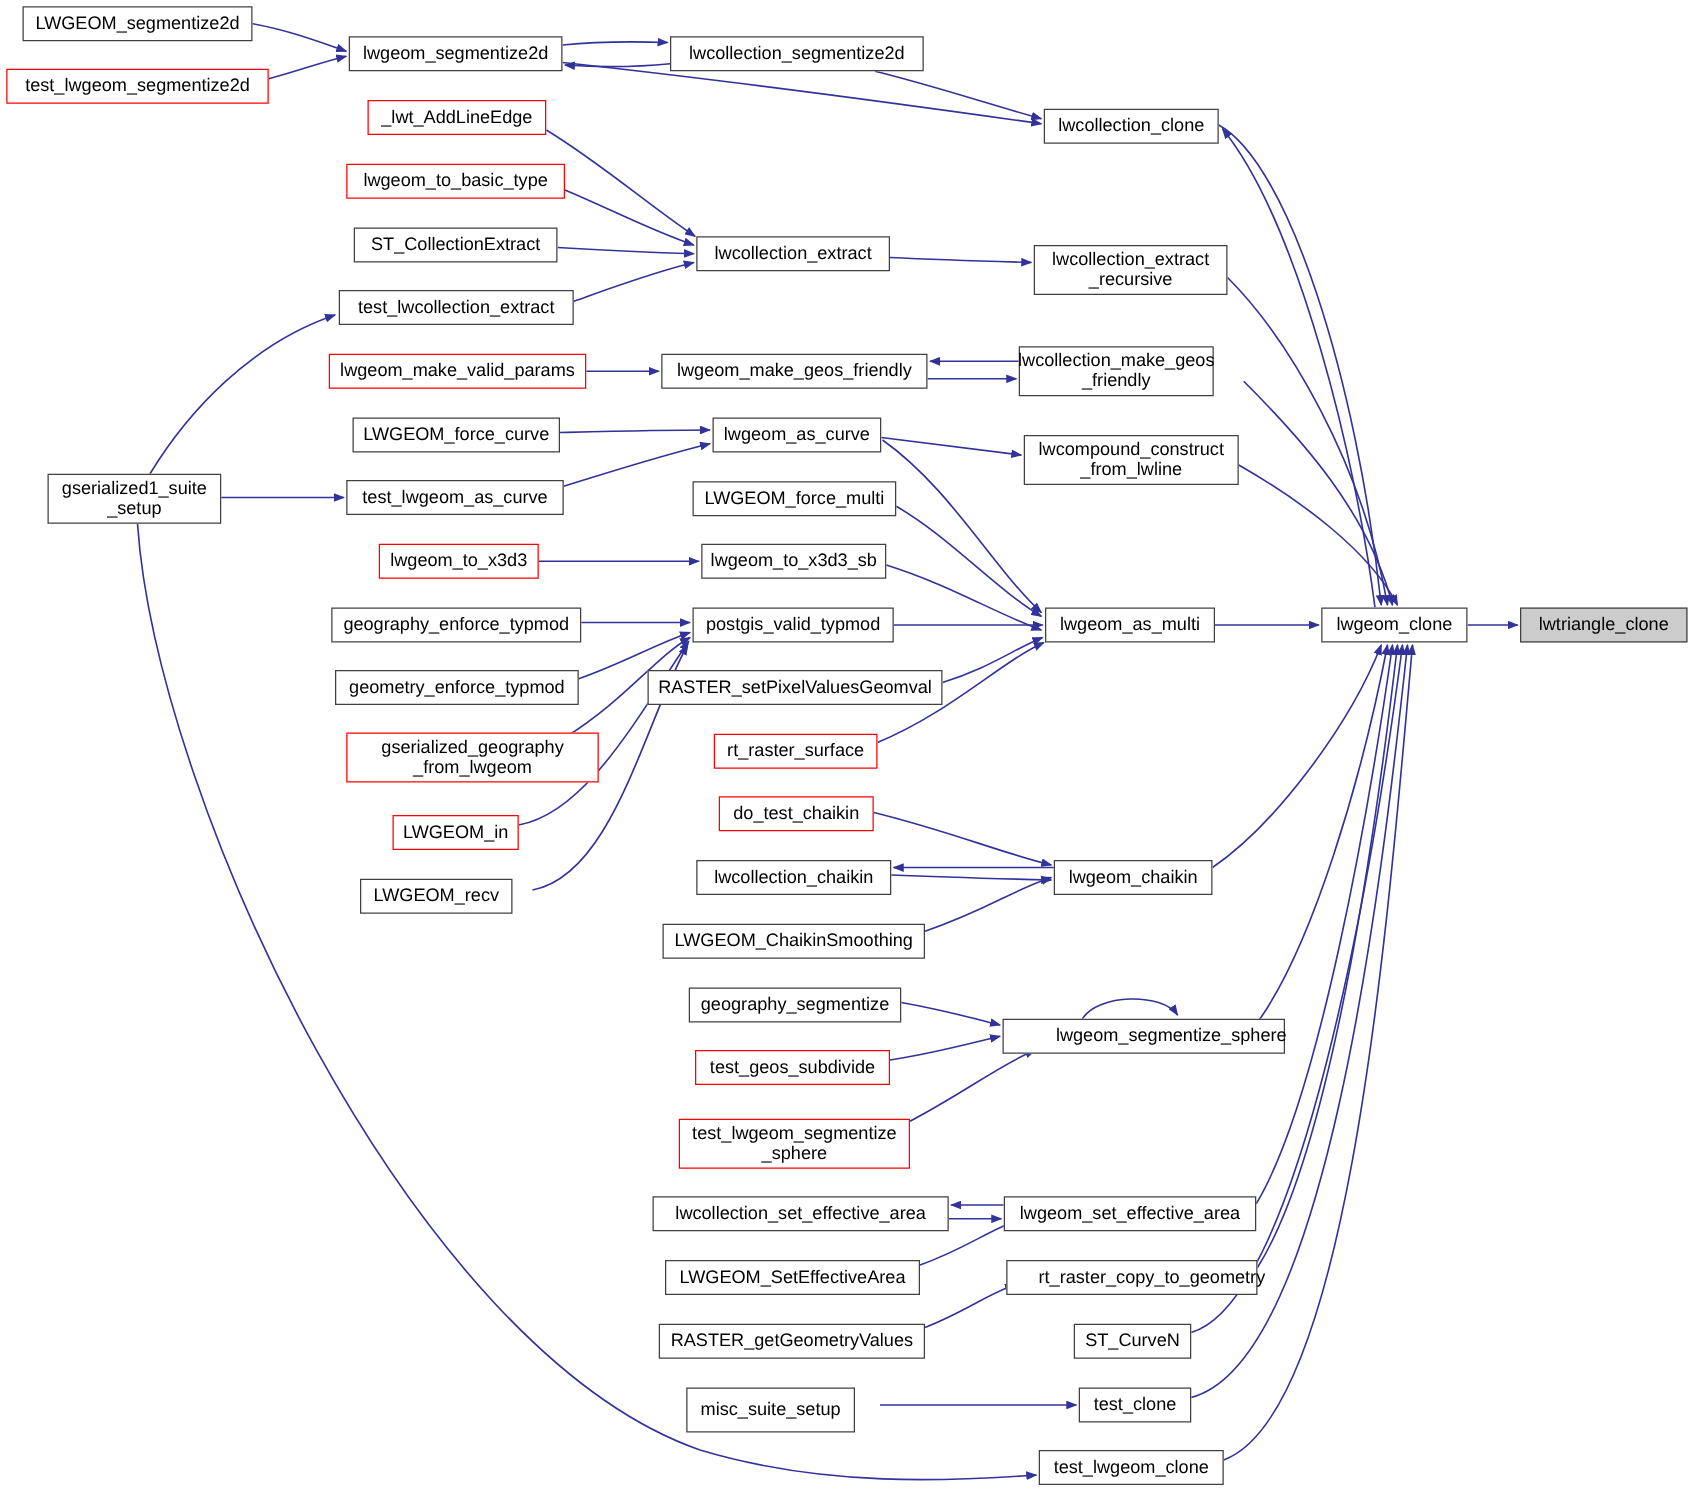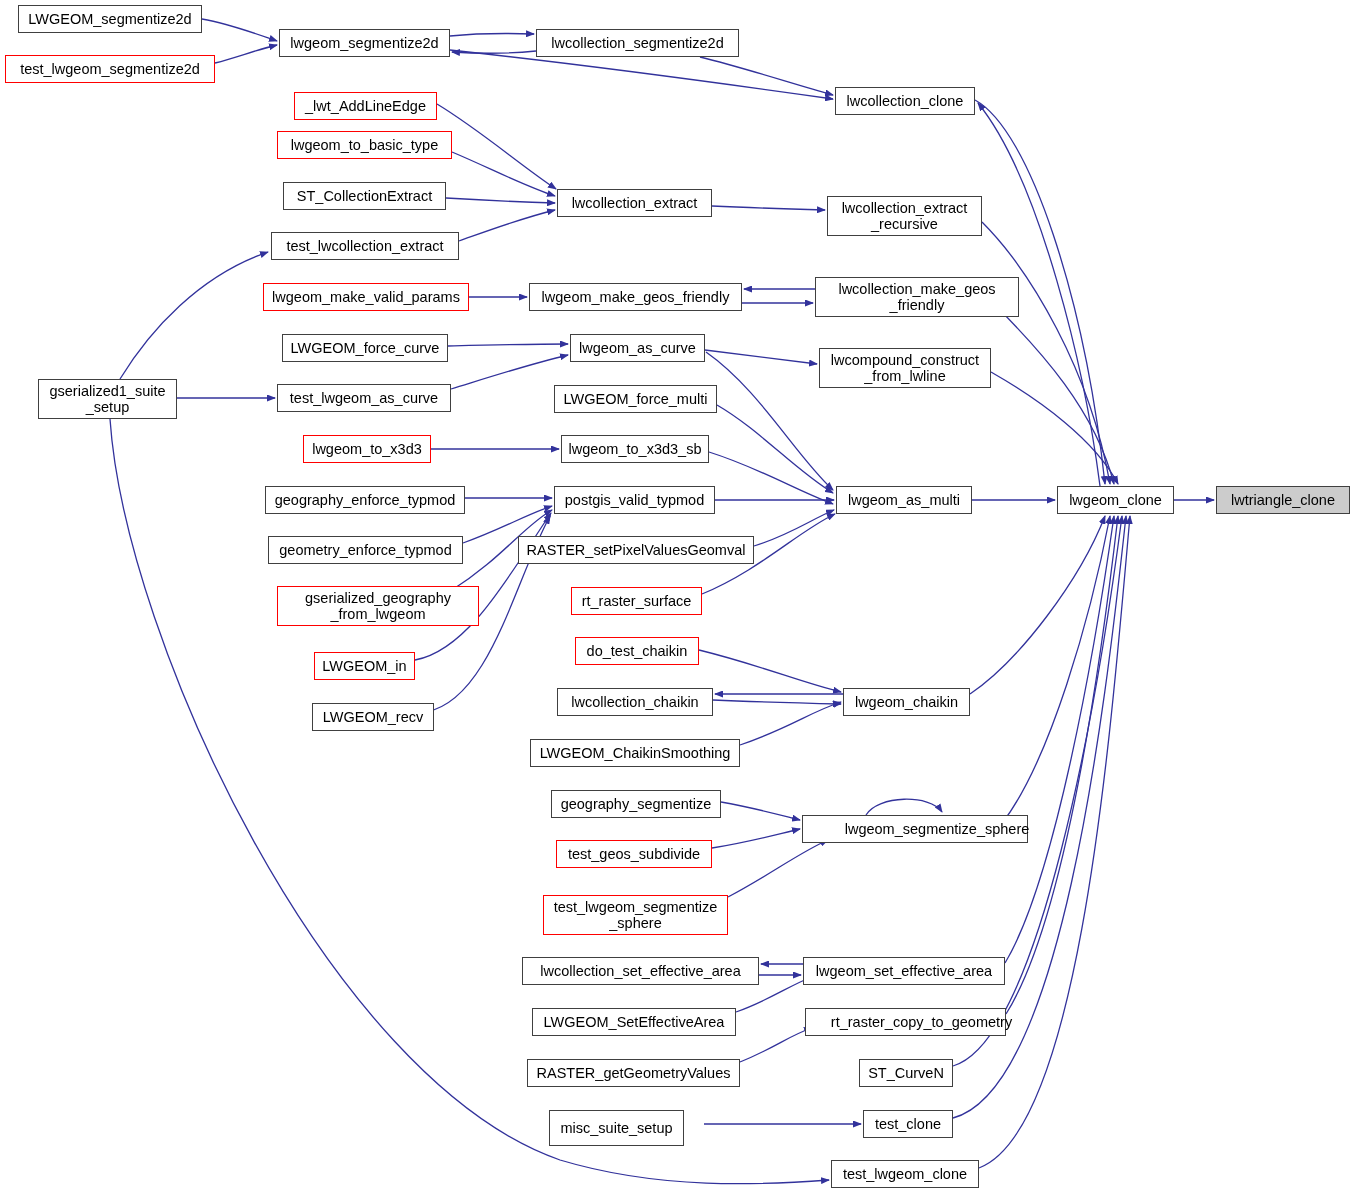--- a/index.html
+++ b/index.html
@@ -96,30 +96,30 @@
         <path d="M740,1062 C775,1048 790,1035 812,1028" marker-end="url(#ar)"></path>
         <path d="M704,1124 C760,1124 820,1124 861,1124" marker-end="url(#ar)"></path>
       </g>
   </svg>
   <div id="nodes">
       <div class="node" style="left: 18px; top: 5px; width: 184px; height: 28px;"><span class="lbl">LWGEOM_segmentize2d</span></div>
       <div class="node red" style="left: 5px; top: 55px; width: 210px; height: 28px;"><span class="lbl">test_lwgeom_segmentize2d</span></div>
       <div class="node" style="left: 279px; top: 29px; width: 171px; height: 28px;"><span class="lbl">lwgeom_segmentize2d</span></div>
       <div class="node" style="left: 536px; top: 29px; width: 203px; height: 28px; justify-content: center;"><span class="lbl">lwcollection_segmentize2d</span></div>
       <div class="node" style="left: 835px; top: 87px; width: 140px; height: 28px;"><span class="lbl">lwcollection_clone</span></div>
-      <div class="node red" style="left: 294px; top: 80px; width: 143px; height: 28px; margin-top: 12px;"><span class="lbl">_lwt_AddLineEdge</span></div>
+      <div class="node red" style="left: 294px; top: 80px; width: 143px; height: 28px;"><span class="lbl">_lwt_AddLineEdge</span></div>
       <div class="node red" style="left: 277px; top: 131px; width: 175px; height: 28px;"><span class="lbl">lwgeom_to_basic_type</span></div>
       <div class="node" style="left: 283px; top: 182px; width: 163px; height: 28px;"><span class="lbl">ST_CollectionExtract</span></div>
       <div class="node" style="left: 271px; top: 232px; width: 188px; height: 28px;"><span class="lbl">test_lwcollection_extract</span></div>
       <div class="node" style="left: 557px; top: 189px; width: 155px; height: 28px;"><span class="lbl">lwcollection_extract</span></div>
       <div class="node" style="left: 827px; top: 196px; width: 155px; height: 40px;"><span class="lbl">lwcollection_extract
 _recursive</span></div>
       <div class="node red" style="left: 263px; top: 283px; width: 206px; height: 28px;"><span class="lbl">lwgeom_make_valid_params</span></div>
       <div class="node" style="left: 529px; top: 283px; width: 213px; height: 28px;"><span class="lbl">lwgeom_make_geos_friendly</span></div>
-      <div class="node" style="left: 815px; top: 277px; width: 204px; height: 40px;"><span class="lbl">lwcollection_make_geos
+      <div class="node" style="left: 815px; top: 277px; width: 156px; height: 40px;"><span class="lbl">lwcollection_make_geos
 _friendly</span></div>
       <div class="node" style="left: 282px; top: 334px; width: 166px; height: 28px;"><span class="lbl">LWGEOM_force_curve</span></div>
       <div class="node" style="left: 570px; top: 334px; width: 135px; height: 28px;"><span class="lbl">lwgeom_as_curve</span></div>
       <div class="node" style="left: 819px; top: 348px; width: 172px; height: 40px;"><span class="lbl">lwcompound_construct
 _from_lwline</span></div>
       <div class="node" style="left: 38px; top: 379px; width: 139px; height: 40px;"><span class="lbl">gserialized1_suite
 _setup</span></div>
       <div class="node" style="left: 277px; top: 384px; width: 174px; height: 28px;"><span class="lbl">test_lwgeom_as_curve</span></div>
       <div class="node" style="left: 554px; top: 385px; width: 163px; height: 28px;"><span class="lbl">LWGEOM_force_multi</span></div>
       <div class="node red" style="left: 303px; top: 435px; width: 128px; height: 28px;"><span class="lbl">lwgeom_to_x3d3</span></div>
@@ -131,21 +131,21 @@
       <div class="node filled" style="left: 1216px; top: 486px; width: 134px; height: 28px;"><span class="lbl">lwtriangle_clone</span></div>
       <div class="node" style="left: 268px; top: 536px; width: 195px; height: 28px;"><span class="lbl">geometry_enforce_typmod</span></div>
       <div class="node" style="left: 518px; top: 536px; width: 236px; height: 28px;"><span class="lbl">RASTER_setPixelValuesGeomval</span></div>
       <div class="node red" style="left: 277px; top: 586px; width: 202px; height: 40px;"><span class="lbl">gserialized_geography
 _from_lwgeom</span></div>
       <div class="node red" style="left: 571px; top: 587px; width: 131px; height: 28px;"><span class="lbl">rt_raster_surface</span></div>
       <div class="node red" style="left: 314px; top: 652px; width: 101px; height: 28px;"><span class="lbl">LWGEOM_in</span></div>
       <div class="node red" style="left: 575px; top: 637px; width: 124px; height: 28px;"><span class="lbl">do_test_chaikin</span></div>
       <div class="node" style="left: 557px; top: 688px; width: 156px; height: 28px;"><span class="lbl">lwcollection_chaikin</span></div>
       <div class="node" style="left: 843px; top: 688px; width: 127px; height: 28px;"><span class="lbl">lwgeom_chaikin</span></div>
-      <div class="node" style="left: 312px; top: 703px; width: 122px; height: 28px;"><span class="lbl">LWGEOM_recv</span></div>
+      <div class="node" style="left: 288px; top: 703px; width: 122px; height: 28px;"><span class="lbl">LWGEOM_recv</span></div>
       <div class="node" style="left: 530px; top: 739px; width: 210px; height: 28px;"><span class="lbl">LWGEOM_ChaikinSmoothing</span></div>
       <div class="node" style="left: 551px; top: 790px; width: 170px; height: 28px;"><span class="lbl">geography_segmentize</span></div>
       <div class="node" style="left: 802px; top: 815px; width: 226px; height: 28px; padding-left: 44px;"><span class="lbl">lwgeom_segmentize_sphere</span></div>
       <div class="node red" style="left: 556px; top: 840px; width: 156px; height: 28px;"><span class="lbl">test_geos_subdivide</span></div>
       <div class="node red" style="left: 543px; top: 895px; width: 185px; height: 40px;"><span class="lbl">test_lwgeom_segmentize
 _sphere</span></div>
       <div class="node" style="left: 522px; top: 957px; width: 237px; height: 28px;"><span class="lbl">lwcollection_set_effective_area</span></div>
       <div class="node" style="left: 803px; top: 957px; width: 202px; height: 28px;"><span class="lbl">lwgeom_set_effective_area</span></div>
       <div class="node" style="left: 532px; top: 1008px; width: 204px; height: 28px;"><span class="lbl">LWGEOM_SetEffectiveArea</span></div>
       <div class="node" style="left: 805px; top: 1008px; width: 201px; height: 28px; padding-left: 32px;"><span class="lbl">rt_raster_copy_to_geometry</span></div>

